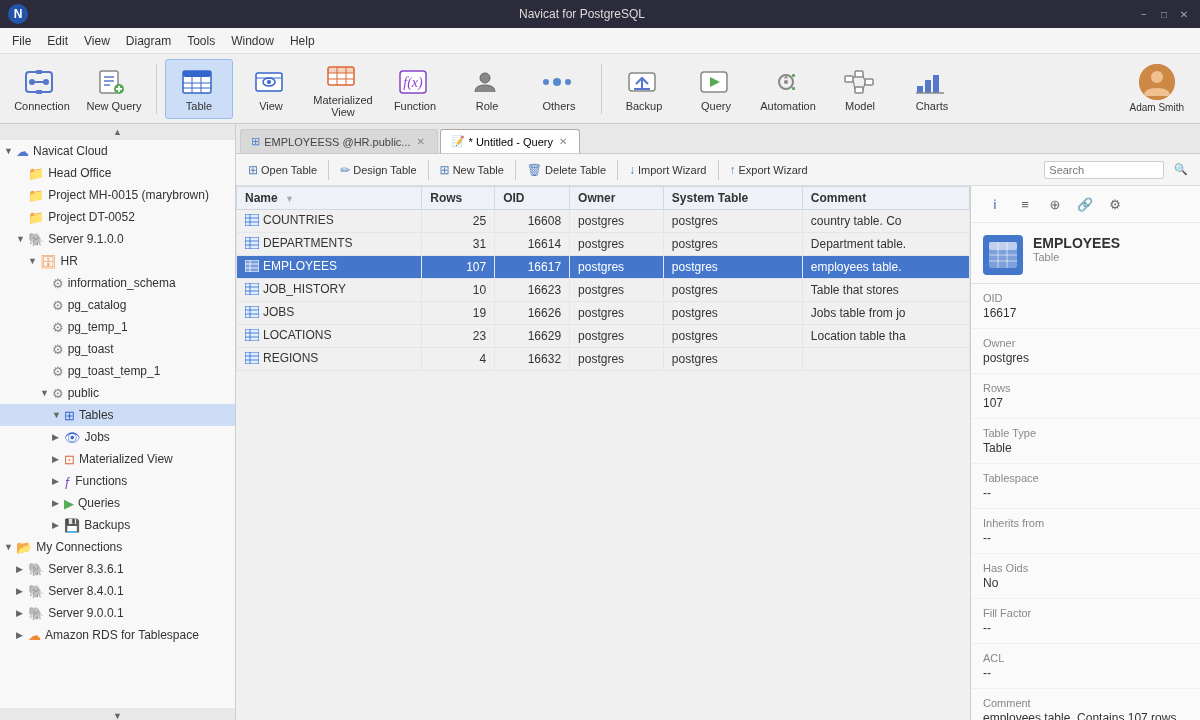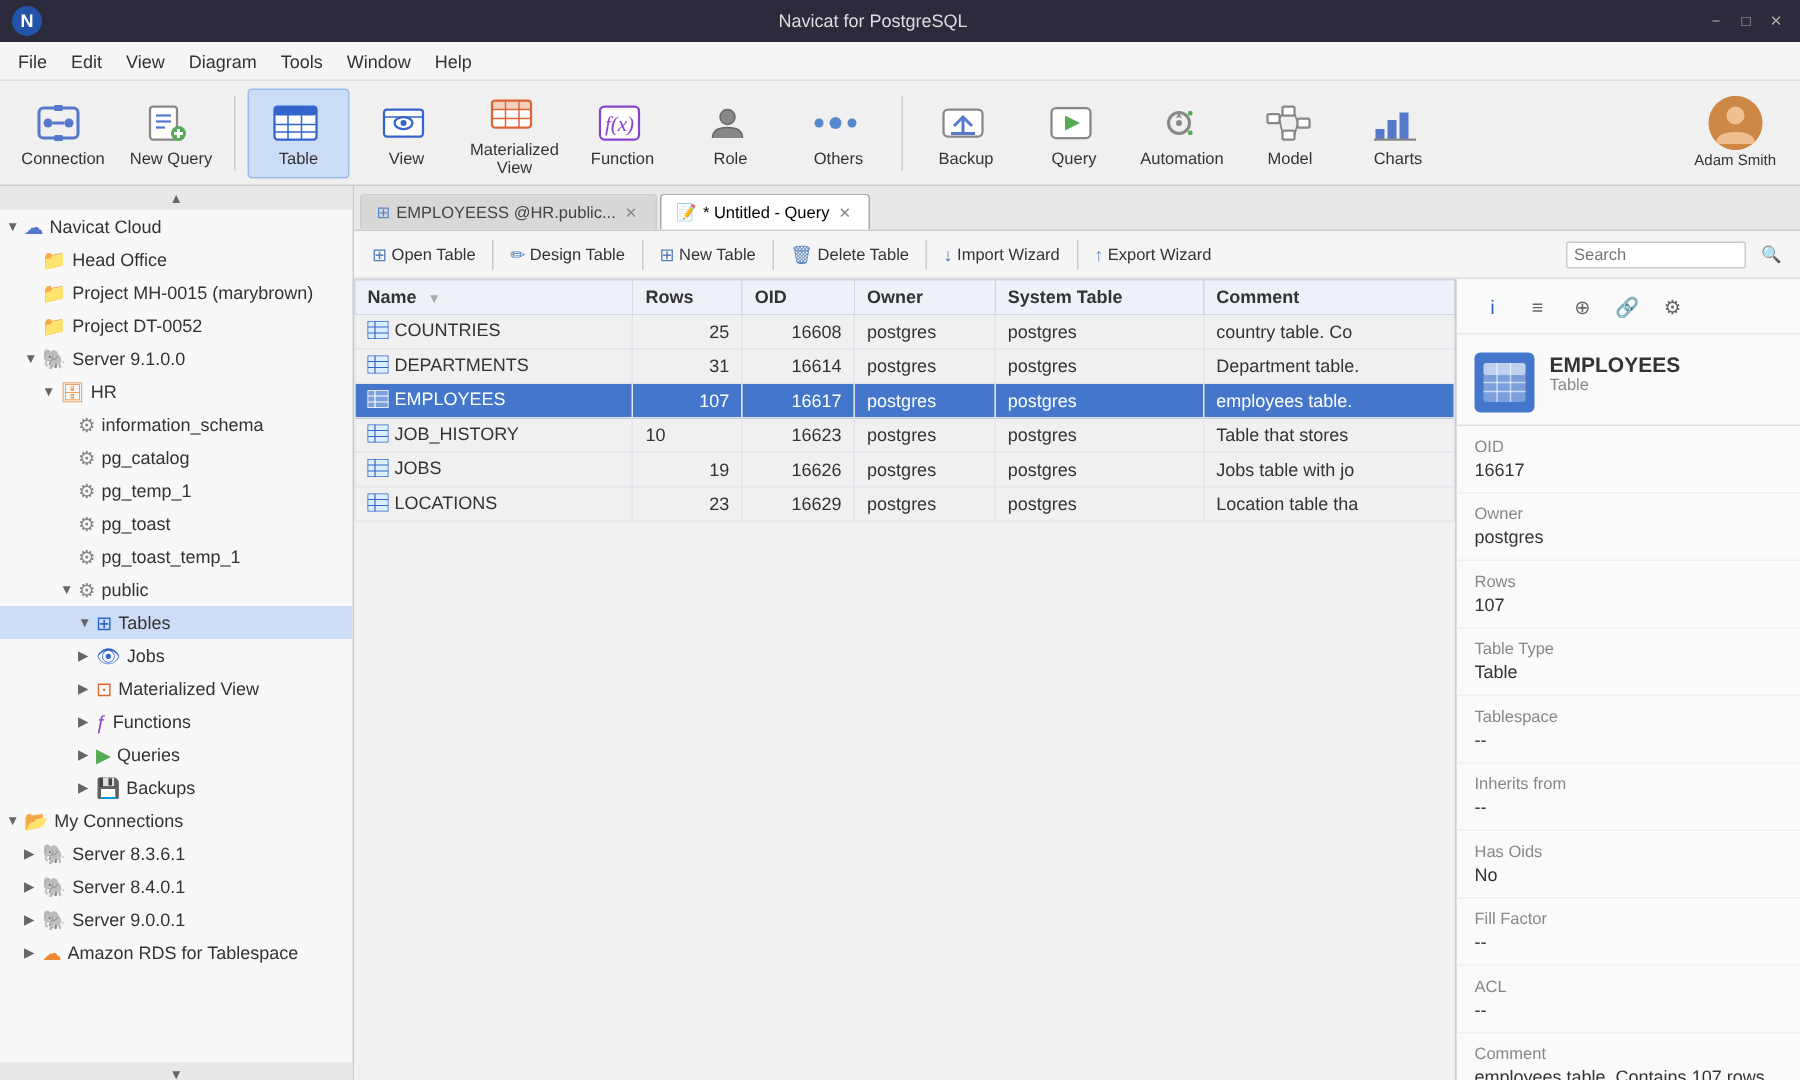--- a/index.html
+++ b/index.html
@@ -777,51 +777,64 @@
                 <td>postgres</td>
                 <td>employees table.</td>
               </tr>
               <tr>
                 <td><span style="display:inline-flex;align-items:center;gap:4px;"><svg width="14" height="12" viewBox="0 0 14 12">
                       <rect x="0" y="0" width="14" height="12" rx="1" fill="#ddeeff" stroke="#3366cc" stroke-width="1"></rect>
                       <line x1="0" y1="4" x2="14" y2="4" stroke="#3366cc" stroke-width="0.8"></line>
                       <line x1="0" y1="8" x2="14" y2="8" stroke="#3366cc" stroke-width="0.8"></line>
                       <line x1="5" y1="0" x2="5" y2="12" stroke="#3366cc" stroke-width="0.8"></line>
                     </svg>JOB_HISTORY</span></td>
-                <td style="">10</td>
+                <td style="text-align: right;">10</td>
                 <td style="text-align: right;">16623</td>
                 <td>postgres</td>
                 <td>postgres</td>
                 <td>Table that stores</td>
               </tr>
               <tr>
                 <td><span style="display:inline-flex;align-items:center;gap:4px;"><svg width="14" height="12" viewBox="0 0 14 12">
                       <rect x="0" y="0" width="14" height="12" rx="1" fill="#ddeeff" stroke="#3366cc" stroke-width="1"></rect>
                       <line x1="0" y1="4" x2="14" y2="4" stroke="#3366cc" stroke-width="0.8"></line>
                       <line x1="0" y1="8" x2="14" y2="8" stroke="#3366cc" stroke-width="0.8"></line>
                       <line x1="5" y1="0" x2="5" y2="12" stroke="#3366cc" stroke-width="0.8"></line>
                     </svg>JOBS</span></td>
                 <td style="text-align: right;">19</td>
                 <td style="text-align: right;">16626</td>
                 <td>postgres</td>
                 <td>postgres</td>
-                <td>Jobs table with jo</td>
+                <td>Jobs table from jo</td>
               </tr>
               <tr>
                 <td><span style="display:inline-flex;align-items:center;gap:4px;"><svg width="14" height="12" viewBox="0 0 14 12">
                       <rect x="0" y="0" width="14" height="12" rx="1" fill="#ddeeff" stroke="#3366cc" stroke-width="1"></rect>
                       <line x1="0" y1="4" x2="14" y2="4" stroke="#3366cc" stroke-width="0.8"></line>
                       <line x1="0" y1="8" x2="14" y2="8" stroke="#3366cc" stroke-width="0.8"></line>
                       <line x1="5" y1="0" x2="5" y2="12" stroke="#3366cc" stroke-width="0.8"></line>
                     </svg>LOCATIONS</span></td>
                 <td style="text-align: right;">23</td>
                 <td style="text-align: right;">16629</td>
                 <td>postgres</td>
                 <td>postgres</td>
                 <td>Location table tha</td>
+              </tr>
+              <tr>
+                <td><span style="display:inline-flex;align-items:center;gap:4px;"><svg width="14" height="12" viewBox="0 0 14 12">
+                      <rect x="0" y="0" width="14" height="12" rx="1" fill="#ddeeff" stroke="#3366cc" stroke-width="1"></rect>
+                      <line x1="0" y1="4" x2="14" y2="4" stroke="#3366cc" stroke-width="0.8"></line>
+                      <line x1="0" y1="8" x2="14" y2="8" stroke="#3366cc" stroke-width="0.8"></line>
+                      <line x1="5" y1="0" x2="5" y2="12" stroke="#3366cc" stroke-width="0.8"></line>
+                    </svg>REGIONS</span></td>
+                <td style="text-align: right;">4</td>
+                <td style="text-align: right;">16632</td>
+                <td>postgres</td>
+                <td>postgres</td>
+                <td></td>
               </tr>
             </tbody>
         </table>
       </div>
 
       <div class="right-panel">
         <div class="rp-icons">
           <button class="rp-icon-btn active" title="Information">ℹ</button>
           <button class="rp-icon-btn" title="DDL">≡</button>
           <button class="rp-icon-btn" title="Dependencies">⊕</button>

